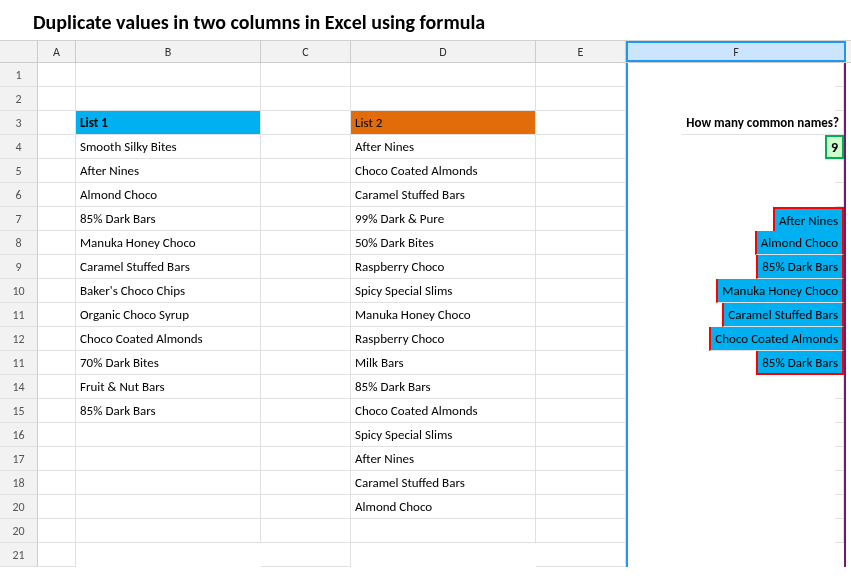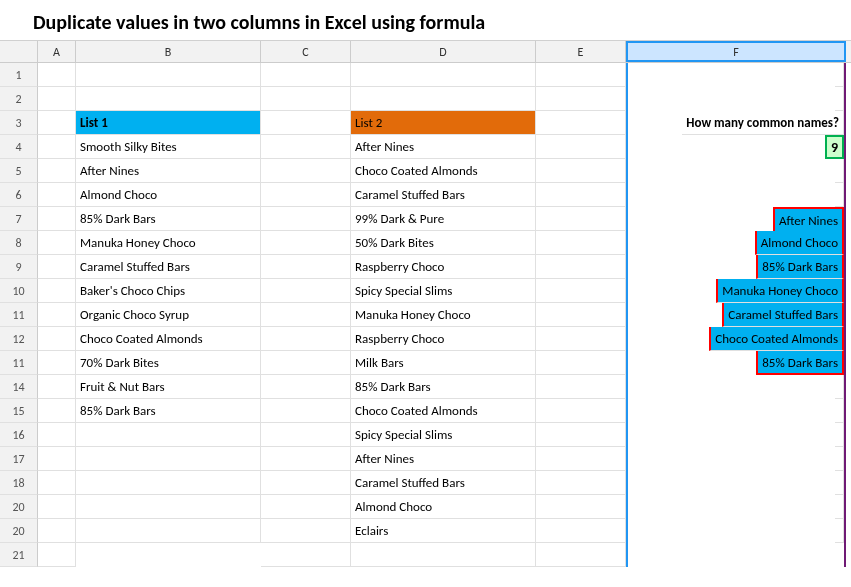--- a/index.html
+++ b/index.html
@@ -258,21 +258,20 @@
       <div class="cell list2-item">Spicy Special Slims</div>
       <div class="cell list2-item">Manuka Honey Choco</div>
       <div class="cell list2-item">Raspberry Choco</div>
       <div class="cell list2-item">Milk Bars</div>
       <div class="cell list2-item">85% Dark Bars</div>
       <div class="cell list2-item">Choco Coated Almonds</div>
       <div class="cell list2-item">Spicy Special Slims</div>
       <div class="cell list2-item">After Nines</div>
       <div class="cell list2-item">Caramel Stuffed Bars</div>
       <div class="cell list2-item">Almond Choco</div>
-      <div class="cell list2-item">Eclairs</div>
       <div class="cell"></div>
     </div>
 
     <div class="col col-e-cells">
       <div class="cell"></div>
       <div class="cell"></div>
       <div class="cell"></div>
       <div class="cell"></div>
       <div class="cell"></div>
       <div class="cell"></div>

